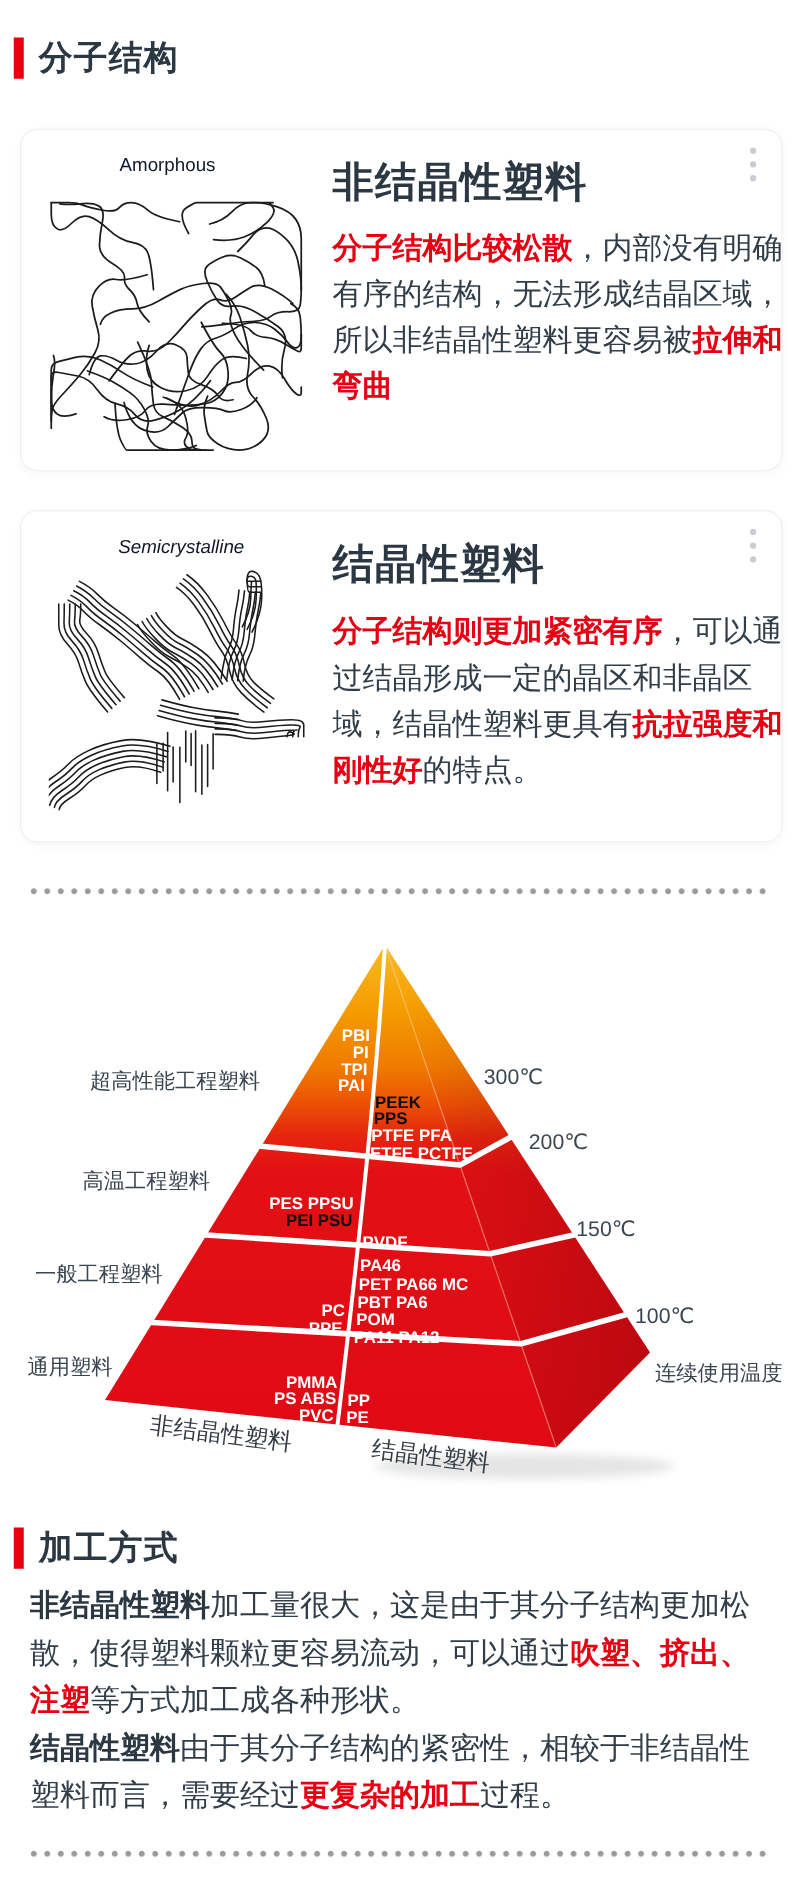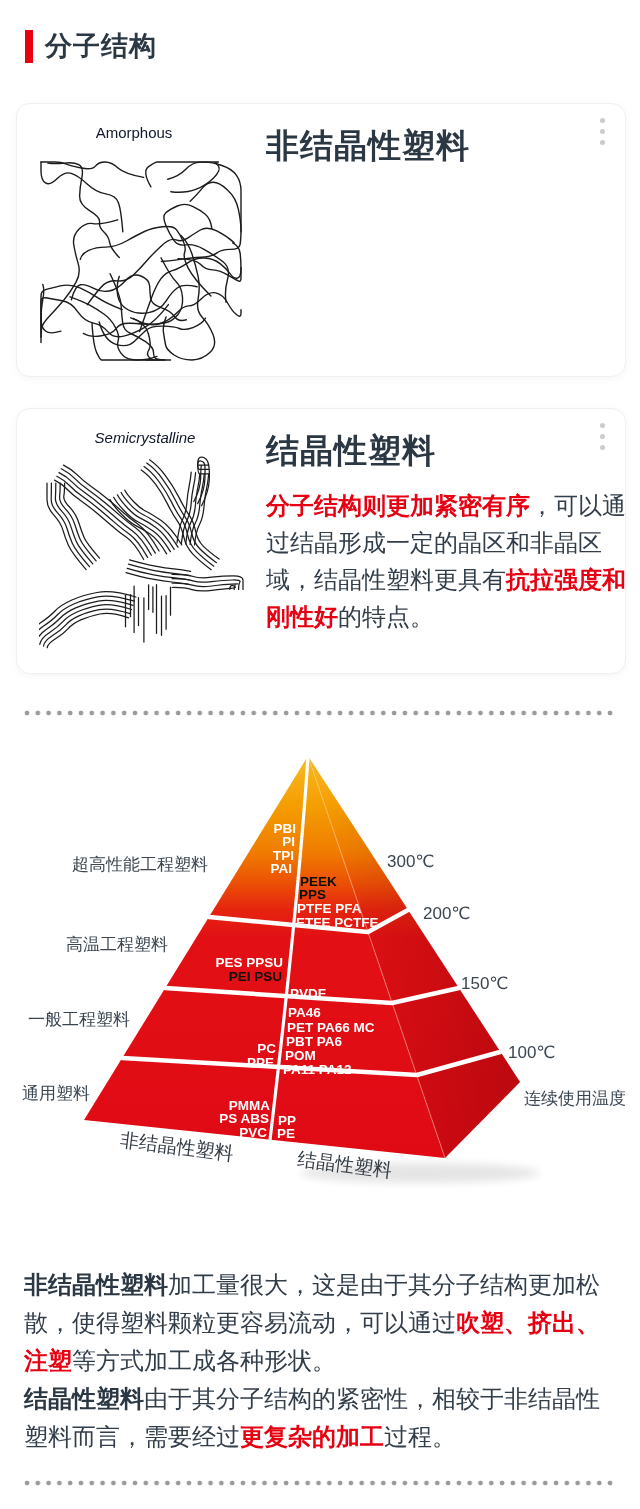--- a/index.html
+++ b/index.html
@@ -1,18 +1,18 @@
 <!DOCTYPE html>
 <html><head>
 <meta charset="utf-8">
 <style>
   html,body{margin:0;padding:0;background:#fff;}
   #page{position:relative;width:640px;height:1509px;background:#ffffff;overflow:hidden;
         font-family:"Liberation Sans","DejaVu Sans",sans-serif;}
-  .section-heading{position:absolute;left:25px;display:flex;align-items:center;}
+  .section-heading{position:absolute;left:11px;display:flex;align-items:center;}
   .accent-bar{width:8px;height:33px;background:#e8000f;margin-right:12px;}
   .section-heading h1{margin:0;font-size:27px;font-weight:800;color:#2b3742;letter-spacing:1px;}
   .card{position:absolute;left:16px;width:608px;background:#fff;border:1px solid #f0f0f2;
         border-radius:14px;box-shadow:0 2px 8px rgba(0,0,0,0.04);}
   .img-label{position:absolute;text-align:center;font-size:15px;color:#0f172a;width:204px;}
   .menu-dots{position:absolute;right:20px;top:14px;display:flex;flex-direction:column;gap:6px;cursor:pointer;}
   .menu-dots i{width:5px;height:5px;border-radius:50%;background:#c9ccd0;display:block;}
   .card-title{position:absolute;left:249px;top:20px;margin:0;font-size:33px;font-weight:800;color:#2b3742;letter-spacing:1px;}
   .card-body{position:absolute;left:249px;margin:0;width:366px;font-size:24px;line-height:37px;color:#313d49;}
   .red{color:#e60012;font-weight:700;}
@@ -67,20 +67,21 @@
         <path d="M35.0,148.8 Q47.8,153.3 55.2,157.4 Q62.7,161.6 69.2,166.3 Q75.8,170.9 80.4,179.3 Q85.0,187.7 83.1,193.1 Q81.2,198.5 85.9,205.2 Q90.7,212.0 101.8,212.0 Q112.8,212.0 122.0,208.4" fill="none" stroke="#1c1c1c" stroke-width="1.4" stroke-linecap="round" stroke-linejoin="round"></path>
         <path d="M64.2,174.0 Q69.2,192.5 80.9,196.3 Q92.6,200.0 99.5,193.2 Q106.4,186.4 111.0,182.2 Q115.6,177.9 127.6,178.1 Q139.6,178.2 144.3,180.5 Q149.0,182.7 157.9,179.6 Q166.7,176.4 170.5,170.2" fill="none" stroke="#1c1c1c" stroke-width="1.4" stroke-linecap="round" stroke-linejoin="round"></path>
         <path d="M75.1,125.7 Q85.5,147.5 86.1,157.5 Q86.7,167.4 87.7,175.0 Q88.7,182.6 95.6,185.5 Q102.4,188.4 110.5,193.6 Q118.5,198.9 118.5,204.5 Q118.6,210.1 121.7,211.0 Q124.9,212.0 131.1,212.0 Q137.3,212.0 134.8,212.0 Q132.4,212.0 121.5,212.0" fill="none" stroke="#1c1c1c" stroke-width="1.4" stroke-linecap="round" stroke-linejoin="round"></path>
       </svg>
     <div class="menu-dots">
         <i></i>
         <i></i>
         <i></i>
       </div>
     <h2 class="card-title">非结晶性塑料</h2>
+    <p class="card-body" style="top:76px;"><span class="red">分子结构比较松散</span><span>，内部没有明确有序的结构，无法形成结晶区域，所以非结晶性塑料更容易被</span><span class="red">拉伸和弯曲</span></p>
   </section>
 
   <section class="card" style="top:408px;height:264px;">
     <div class="img-label" style="left:26px;top:20px;font-style:italic;">Semicrystalline</div>
     <svg id="semiSvg" class="mol-svg" style="left:22px;top:46px;" width="212" height="208" viewBox="0 0 212 208">
         <path d="M104.7,104.5 Q95.6,87.9 87.8,82.6 Q80.1,77.3 73.3,71.3 Q66.6,65.4 58.1,58.2 Q49.5,51.1 41.2,45.2 Q32.9,39.4 27.8,34.0 Q22.7,28.6 15.5,25.1" fill="none" stroke="#1c1c1c" stroke-width="1.25" stroke-linecap="round" stroke-linejoin="round"></path>
         <path d="M108.6,102.4 Q98.8,85.0 90.8,79.4 Q82.8,73.8 76.1,67.9 Q69.4,62.1 60.8,54.8 Q52.2,47.6 44.0,41.8 Q35.7,36.0 30.5,30.5 Q25.3,25.1 17.8,21.3" fill="none" stroke="#1c1c1c" stroke-width="1.25" stroke-linecap="round" stroke-linejoin="round"></path>
         <path d="M112.4,100.2 Q102.1,82.0 93.8,76.2 Q85.5,70.3 78.9,64.5 Q72.3,58.7 63.6,51.4 Q54.9,44.1 46.7,38.3 Q38.5,32.6 33.2,27.1 Q27.9,21.5 20.0,17.6" fill="none" stroke="#1c1c1c" stroke-width="1.25" stroke-linecap="round" stroke-linejoin="round"></path>
         <path d="M116.3,98.1 Q105.4,79.1 96.8,73.0 Q88.2,66.8 81.7,61.1 Q75.2,55.4 66.4,48.0 Q57.6,40.6 49.5,34.9 Q41.3,29.2 35.9,23.6 Q30.4,18.0 22.3,13.8" fill="none" stroke="#1c1c1c" stroke-width="1.25" stroke-linecap="round" stroke-linejoin="round"></path>
         <path d="M120.1,96.0 Q108.6,76.1 99.7,69.7 Q90.9,63.4 84.5,57.7 Q78.0,52.0 69.2,44.6 Q60.3,37.1 52.2,31.5 Q44.1,25.8 38.6,20.1 Q33.0,14.4 24.5,10.1" fill="none" stroke="#1c1c1c" stroke-width="1.25" stroke-linecap="round" stroke-linejoin="round"></path>
@@ -213,20 +214,24 @@
     <text class="mat" x="274" y="335" text-anchor="end">PPE</text>
     <text class="mat" x="283" y="342">PA11 PA12</text>
 
     <text class="mat" x="270" y="378" text-anchor="end">PMMA</text>
     <text class="mat" x="269" y="391" text-anchor="end">PS ABS</text>
     <text class="mat" x="278" y="393">PP</text>
     <text class="mat" x="267" y="405" text-anchor="end">PVC</text>
     <text class="mat" x="277" y="406">PE</text>
   </svg>
 
+  <div class="section-heading" style="top:1220px;">
+    <span class="accent-bar"></span>
+    <h1>加工方式</h1>
+  </div>
 
   <div class="paras">
     <p><span class="bold-dark">非结晶性塑料</span><span>加工量很大，这是由于其分子结构更加松散，使得塑料颗粒更容易流动，可以通过</span><span class="red">吹塑、挤出、注塑</span><span>等方式加工成各种形状。</span></p>
     <p><span class="bold-dark">结晶性塑料</span><span>由于其分子结构的紧密性，相较于非结晶性塑料而言，需要经过</span><span class="red">更复杂的加工</span><span>过程。</span></p>
   </div>
 
   <div class="dots-divider" style="top:1480px;"></div>
 
 </div>
 

